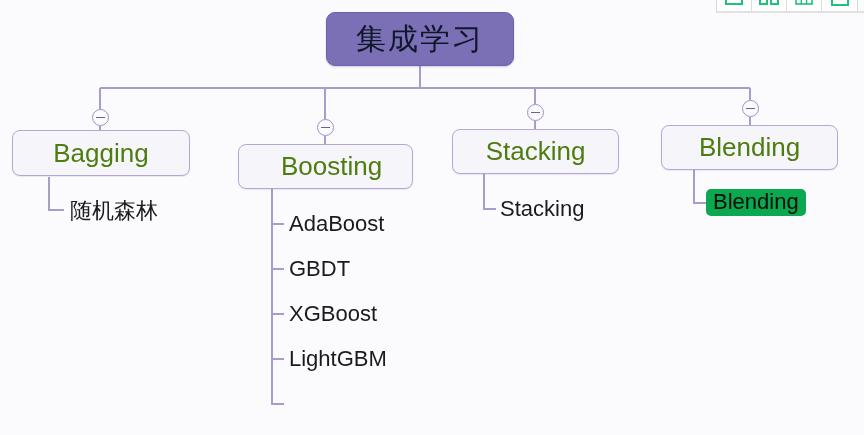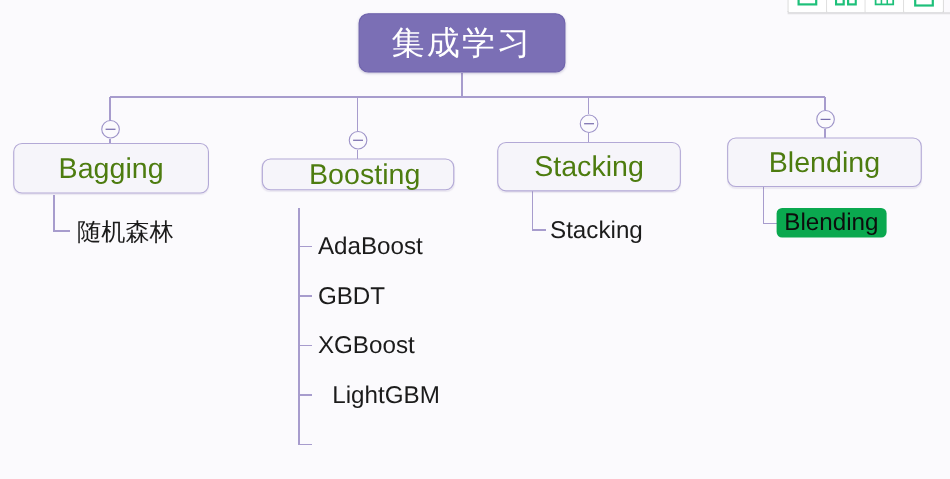--- a/index.html
+++ b/index.html
@@ -69,21 +69,21 @@
     box-sizing: border-box;
     display: flex;
     align-items: center;
     justify-content: center;
     white-space: nowrap;
   }
   .root-node {
     background: #7b6fb5;
     border: 1px solid #6d61ab;
     border-radius: 9px;
-    color: #ffffff;
+    color: #0f172a;
     font-size: 30px;
     letter-spacing: 2px;
     box-shadow: 0 1px 2px rgba(90,80,140,0.25);
   }
   .branch-node {
     background: #f6f5fa;
     border: 1px solid #b3a9d6;
     border-radius: 8px;
     color: #4d7c0f;
     font-size: 26px;
@@ -198,21 +198,21 @@
 
   <div class="toggle" style="left:92px;  top:109px;"></div>
   <div class="toggle" style="left:317px; top:119px;"></div>
   <div class="toggle" style="left:527px; top:104px;"></div>
   <div class="toggle" style="left:742px; top:100px;"></div>
 
   <div class="node branch-node" style="left:12px; top:130px; width:178px; height:46px;">
     <span>Bagging</span>
   </div>
 
-  <div class="node branch-node" style="left:238px; top:144px; width:175px; height:29px;padding-left:12px;">
+  <div class="node branch-node" style="left:238px; top:144px; width:175px; height:45px;padding-left:12px;">
     <span>Boosting</span>
   </div>
 
   <div class="node branch-node" style="left:452px; top:129px; width:167px; height:45px;">
     <span>Stacking</span>
   </div>
 
   <div class="node branch-node" style="left:661px; top:125px; width:177px; height:45px;">
     <span>Blending</span>
   </div>
@@ -223,21 +223,21 @@
 
   <div class="leaf-node" style="left:289px; top:211px; height:26px;">
     <span>AdaBoost</span>
   </div>
   <div class="leaf-node" style="left:289px; top:256px; height:26px;">
     <span>GBDT</span>
   </div>
   <div class="leaf-node" style="left:289px; top:301px; height:26px;text-align:center;">
     <span>XGBoost</span>
   </div>
-  <div class="leaf-node" style="left:302px; top:346px; height:26px;">
+  <div class="leaf-node" style="left:289px; top:346px; height:26px;">
     <span>LightGBM</span>
   </div>
 
   <div class="leaf-node" style="left:500px; top:196px; height:26px;">
     <span>Stacking</span>
   </div>
 
   <div class="leaf-node highlight" style="left:706px; top:189px; height:27px;">
     <span>Blending</span>
   </div>

